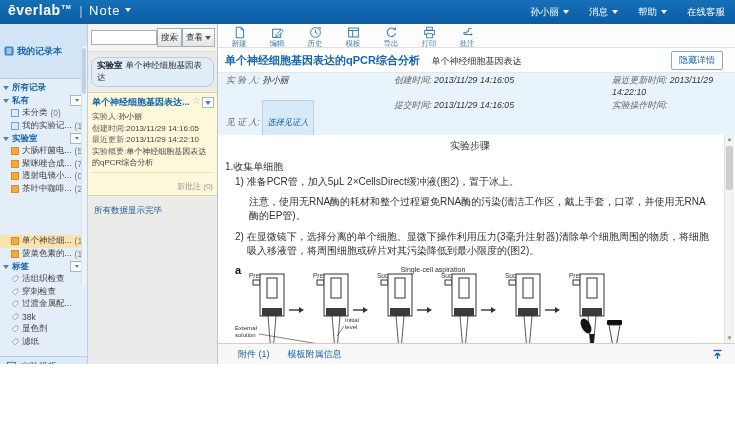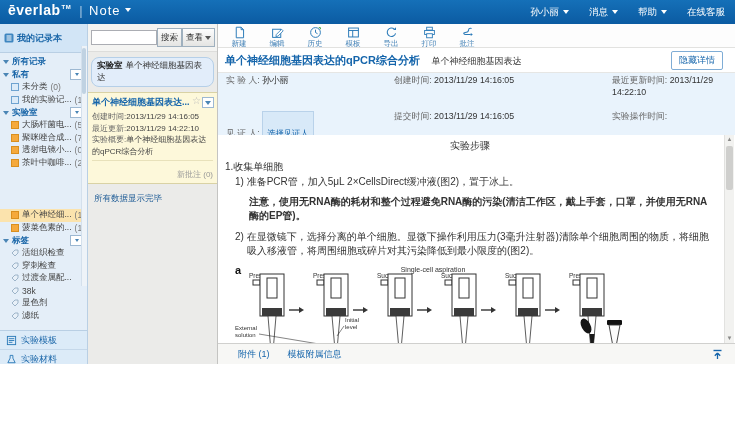--- a/index.html
+++ b/index.html
@@ -11,21 +11,21 @@
   .logo{position:absolute;left:8px;top:2px;font-size:14px;font-weight:bold;letter-spacing:.5px;display:flex;align-items:center;}
   .logo sup{font-size:6px;margin:-6px 2px 0 1px;}
   .logo .sep{font-weight:normal;opacity:.6;margin:0 6px;font-size:13px;}
   .logo .product{font-weight:normal;font-size:13px;letter-spacing:1px;}
   .caret-w{width:0;height:0;border-left:3px solid transparent;border-right:3px solid transparent;border-top:4px solid #fff;display:inline-block;margin-left:4px;}
   .topbar-right{position:absolute;right:10px;top:0;height:24px;display:flex;align-items:center;gap:20px;font-size:9.5px;}
   .tb-menu{display:flex;align-items:center;cursor:pointer;}
 
   
   .sidebar{position:absolute;top:24px;left:0;width:88px;bottom:0;background:#e4eef8;border-right:1px solid #b9cfe4;box-sizing:border-box;}
-  .sb-header{height:20px;background:#d2e5f6;border-bottom:1px solid #b9cfe4;color:#1a66a8;font-weight:bold;font-size:9px;display:flex;align-items:center;padding:4px 4px;gap:3px;font-family:Liberation Mono, monospace;}
+  .sb-header{height:20px;background:#d2e5f6;border-bottom:1px solid #b9cfe4;color:#1a66a8;font-weight:bold;font-size:9px;display:flex;align-items:center;padding:17px 4px;gap:3px;font-family:Liberation Mono, monospace;}
   .sb-tree{font-size:8.5px;padding-top:2px;}
   .sb-section{display:flex;align-items:center;height:13px;color:#1a66a8;font-weight:bold;padding:0 4px 0 3px;gap:3px;}
   .caret-b{width:0;height:0;border-left:3px solid transparent;border-right:3px solid transparent;border-top:4px solid #4a85b5;display:inline-block;}
   .sb-dd{margin-left:auto;width:11px;height:9px;border:1px solid #9db8d2;background:#fff;display:flex;align-items:center;justify-content:center;}
   .sb-dd .caret-b{border-top-width:3px;border-left-width:2.5px;border-right-width:2.5px;}
   .sb-item{display:flex;align-items:center;height:12.5px;padding-left:11px;gap:3px;color:#444;cursor:pointer;white-space:nowrap;}
   .sb-item .count{color:#777;}
   .sb-item.selected{background:#fbe3ad;margin-top:40px;}
   .ic-nb-blue{width:6px;height:6px;border:1px solid #6fa3d0;background:#dcebf8;flex:none;}
   .ic-nb-orange{width:6px;height:6px;border:1px solid #d98f1f;background:#f5a93c;flex:none;}
@@ -60,30 +60,30 @@
   .tool svg{width:13px;height:13px;}
   .tool-label{font-size:7.5px;color:#3f7fb5;line-height:1;margin-top:1px;}
   .detail-header{height:24px;position:relative;border-bottom:1px solid #e6e6e4;}
   .dh-title{position:absolute;left:7px;top:5px;color:#1565ab;font-weight:bold;font-size:11px;}
   .dh-notebook{position:absolute;left:50%;transform:translateX(-50%);top:7px;font-size:9px;color:#333;}
   .dh-hide{position:absolute;right:12px;top:3px;padding:2px 7px;border:1px solid #7fadd6;border-radius:2px;background:#fff;color:#1565ab;font-size:9px;cursor:pointer;}
   .tabs-info{background:#e9f3fc;border-bottom:1px solid #d4e2ef;padding-bottom:5px;}
   .tabs{display:flex;gap:13px;padding:4px 8px 2px;font-size:9px;align-items:center;}
   .tab{color:#1565ab;padding:1px 4px;cursor:pointer;white-space:nowrap;}
   .tab.active{background:#fff;border:1px solid #b9c6d2;color:#333;font-weight:bold;}
-  .info-grid{display:grid;grid-template-columns:168px 218px auto;row-gap:14px;padding:2px 8px 0;font-size:8.8px;color:#666;}
+  .info-grid{display:grid;grid-template-columns:168px 218px auto;row-gap:3px;padding:2px 8px 0;font-size:8.8px;color:#666;font-style:italic;}
   .info-cell .v{color:#333;}
   .witness-btn{background:#d8e9f8;border:1px solid #b9d2ea;color:#1565ab;padding:16px 4px;font-size:8.3px;cursor:pointer;display:inline-block;}
 
   .content{position:absolute;top:111px;bottom:21px;left:0;right:0;background:#fff;overflow:hidden;}
   .content-inner{padding:4px 20px 0 7px;font-size:10px;color:#333;line-height:1.45;}
   .para{margin:0 0 4px 0;text-align:center;}
   .step-group{margin:6px 0 1px 0;}
   .step{margin:0 0 5px 10px;padding-left:12px;text-indent:-12px;}
-  .note{margin:2px 0 6px 24px;font-weight:bold;}
+  .note{margin:2px 0 6px 24px;}
   .figure-a{margin:2px 0 0 8px;}
   .figure-b{margin:2px 0 0 8px;display:flex;align-items:flex-start;gap:4px;}
   .fig-label{font-weight:bold;font-size:11px;color:#111;}
   .b-grid{display:grid;grid-template-columns:198px 198px;grid-template-rows:58px 58px;gap:2px;background:#fff;}
   .b-grid svg{display:block;}
   .content-scroll{position:absolute;right:1px;top:0;bottom:0;width:9px;background:#f2f2f0;border-left:1px solid #e2e2e0;}
   .content-scroll .arr{position:absolute;left:0;width:9px;height:9px;color:#8a8a88;font-size:6px;text-align:center;line-height:9px;cursor:pointer;}
   .content-scroll .arr.up{top:0;}
   .content-scroll .arr.down{bottom:0;}
   .content-scroll .thumb{position:absolute;left:1px;top:11px;width:7px;height:44px;background:#cfcfcd;border-radius:2px;cursor:pointer;}
@@ -279,20 +279,21 @@
           <span class="caret-d"></span>
         </span>
     </div>
     <div class="breadcrumb"><b>实验室</b><span>单个神经细胞基因表达</span></div>
     <div class="card">
       <div class="card-title">单个神经细胞基因表达...</div>
       <span class="card-star">☆</span>
       <span class="card-collapse">
           <span class="caret-b"></span>
         </span>
+      <div class="card-row"><span>实验人:</span><span class="v">孙小丽</span></div>
       <div class="card-row"><span>创建时间:</span><span class="v">2013/11/29 14:16:05</span></div>
       <div class="card-row"><span>最近更新:</span><span class="v">2013/11/29 14:22:10</span></div>
       <div class="card-row"><span>实验概要:</span><span class="v">单个神经细胞基因表达的qPCR综合分析</span></div>
       <div class="card-annrow">新批注 (0)</div>
     </div>
     <div class="end-note">所有数据显示完毕</div>
   </section>
   <div class="pagination">1 - 1 / 1</div>
 
   <section class="main">

